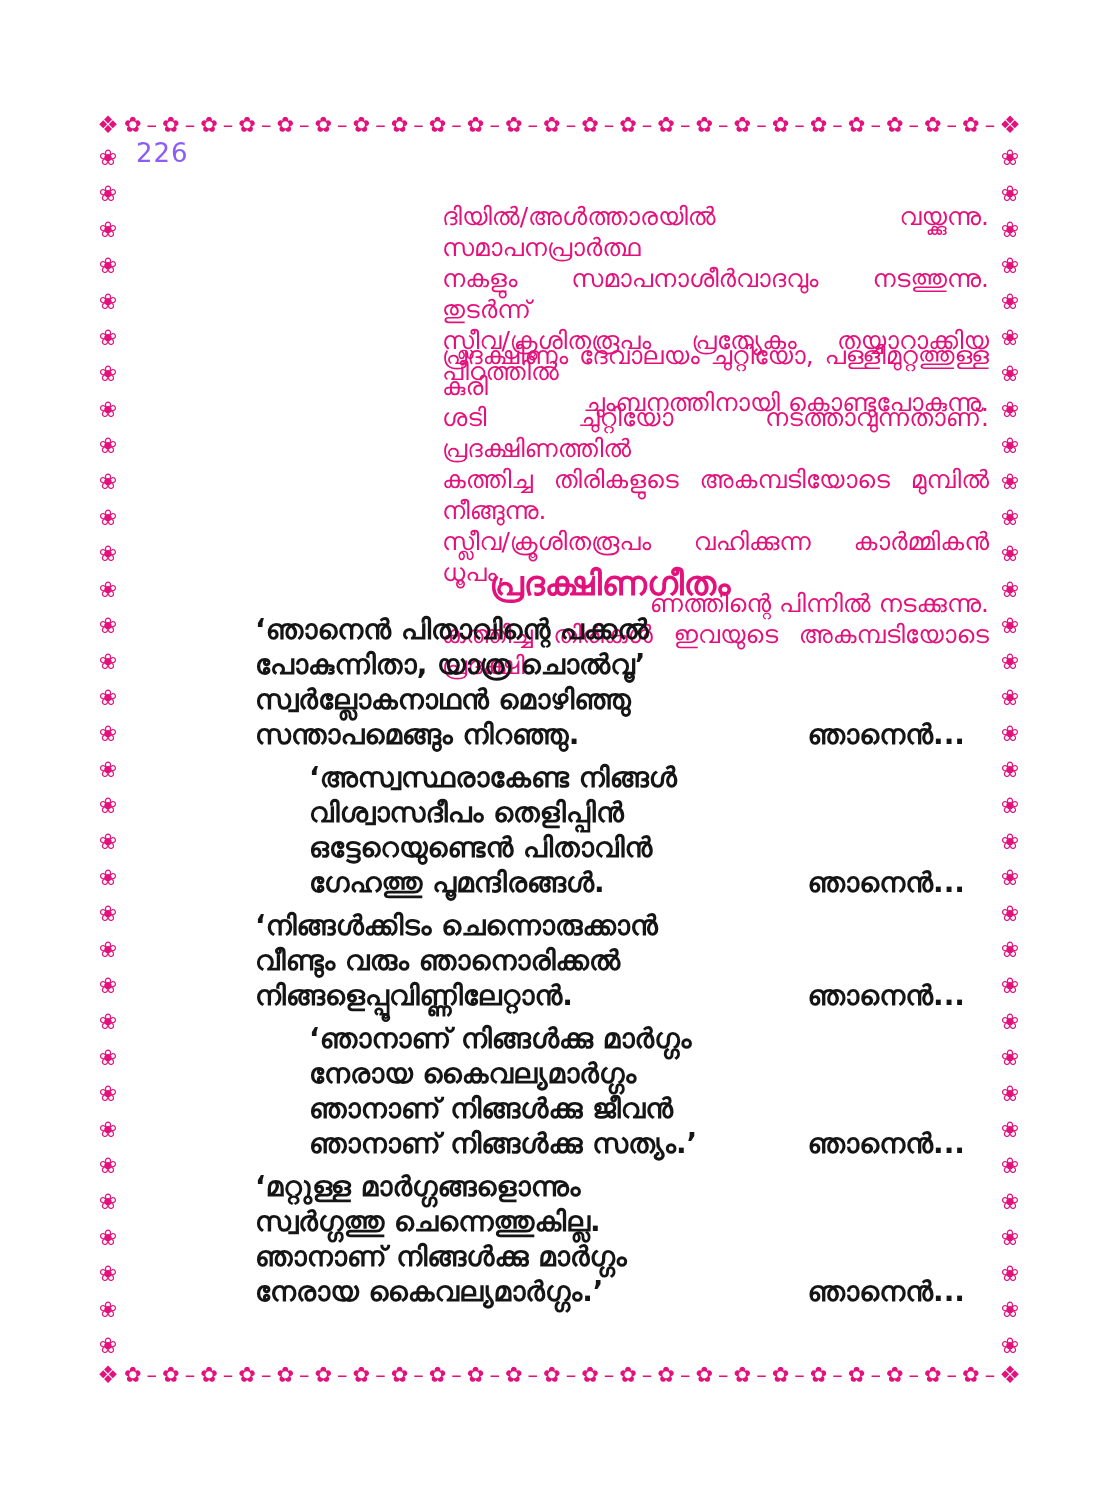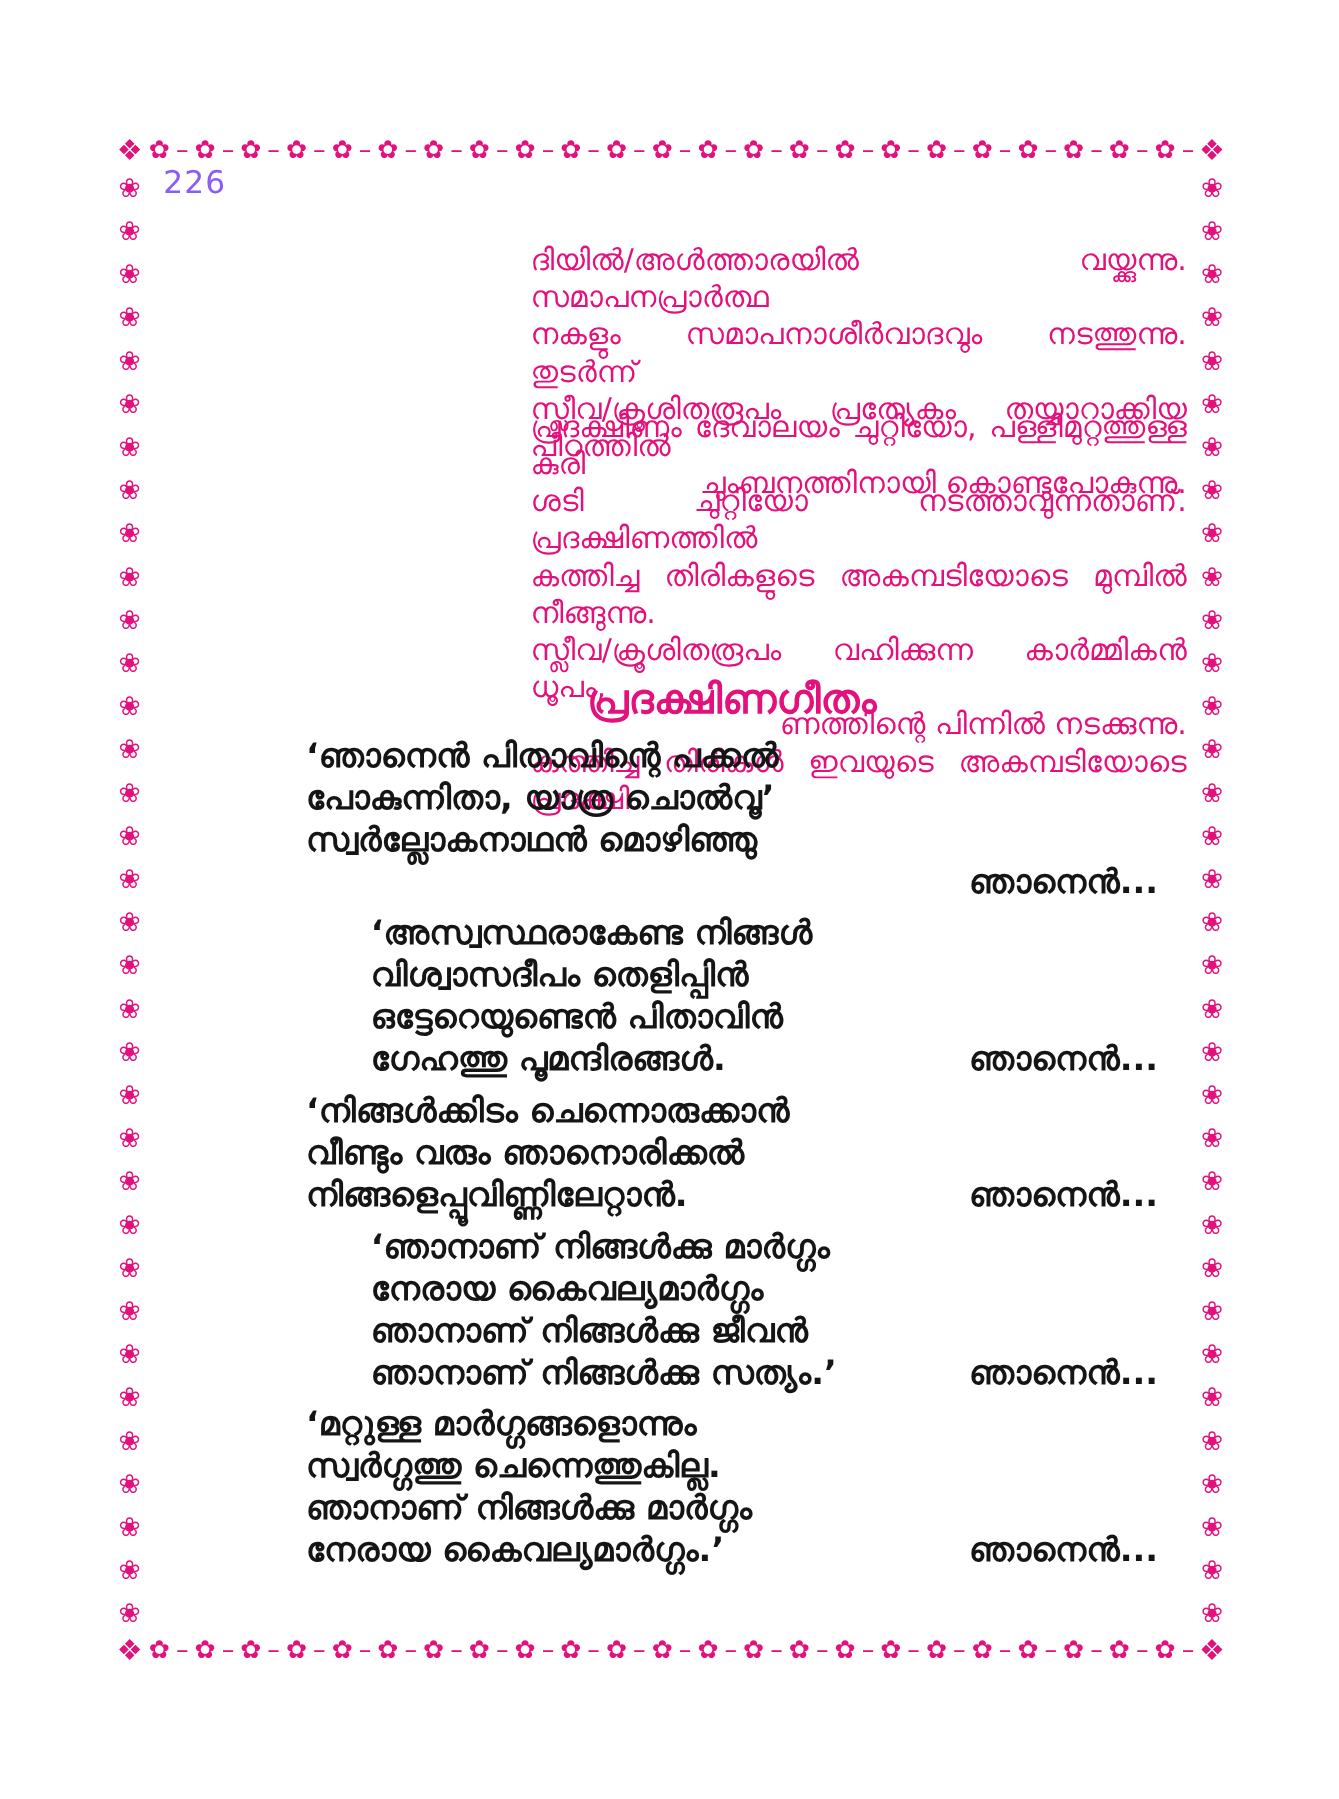--- a/index.html
+++ b/index.html
@@ -166,20 +166,21 @@
 
   <div class="hymn-heading">പ്രദക്ഷിണഗീതം</div>
 
   <div class="verses">
 
     <div class="verse">
       <div class="vline">‘ഞാനെൻ പിതാവിന്റെ പക്കൽ</div>
       <div class="vline">പോകുന്നിതാ, യാത്ര ചൊൽവൂ’</div>
       <div class="vline">സ്വർല്ലോകനാഥൻ മൊഴിഞ്ഞു</div>
       <div class="vlast">
+        <span class="vline">സന്താപമെങ്ങും നിറഞ്ഞു.</span>
         <span class="refrain">ഞാനെൻ...</span>
       </div>
     </div>
 
     <div class="verse indent">
       <div class="vline">‘അസ്വസ്ഥരാകേണ്ട നിങ്ങൾ</div>
       <div class="vline">വിശ്വാസദീപം തെളിപ്പിൻ</div>
       <div class="vline">ഒട്ടേറെയുണ്ടെൻ പിതാവിൻ</div>
       <div class="vlast">
         <span class="vline">ഗേഹത്തു പൂമന്ദിരങ്ങൾ.</span>

